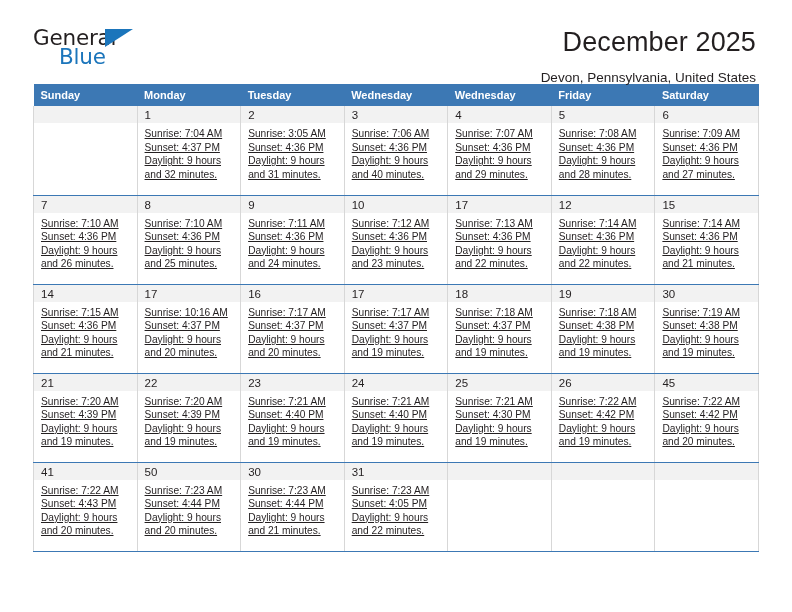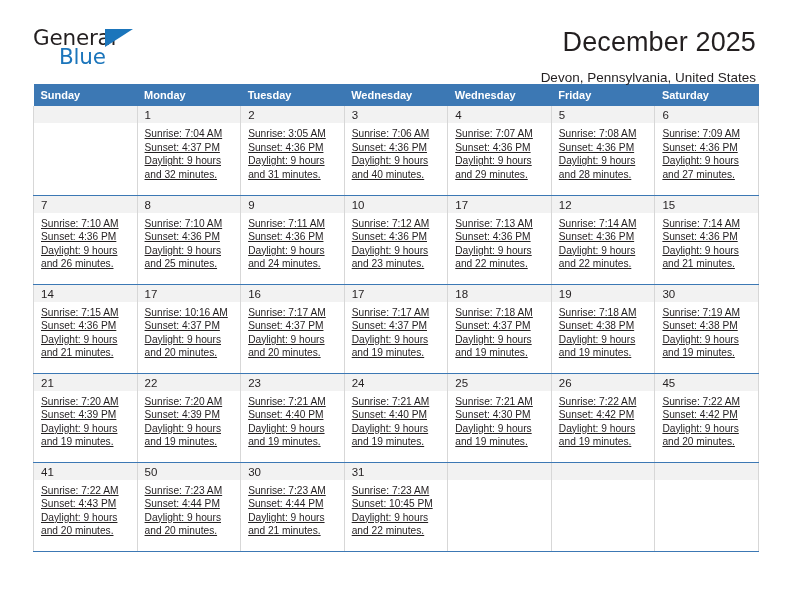--- a/index.html
+++ b/index.html
@@ -435,21 +435,21 @@
           <div class="cell-body">
             <div>Sunrise: 7:23 AM</div>
             <div>Sunset: 4:44 PM</div>
             <div class="daylight-line">Daylight: 9 hours and 21 minutes.</div>
           </div>
         </td>
         <td>
           <div class="daynum-strip">31</div>
           <div class="cell-body">
             <div>Sunrise: 7:23 AM</div>
-            <div>Sunset: 10:45 PM</div>
+            <div>Sunset: 4:05 PM</div>
             <div class="daylight-line">Daylight: 9 hours and 22 minutes.</div>
           </div>
         </td>
         <td class="empty">
           <div class="daynum-strip"></div>
           <div class="cell-body">
             <div></div>
             <div></div>
             <div class="daylight-line"></div>
           </div>

